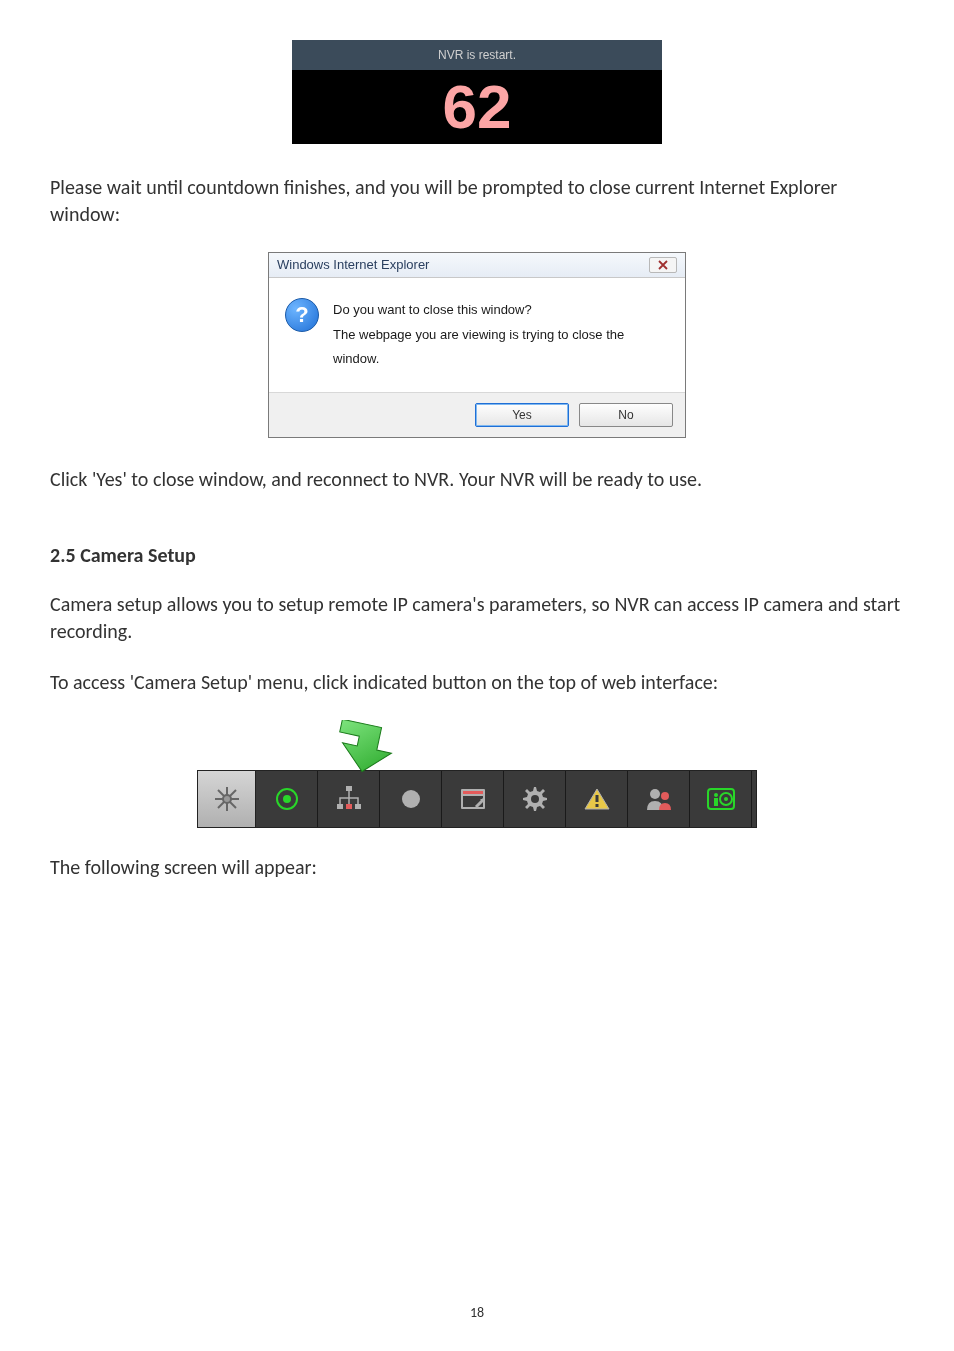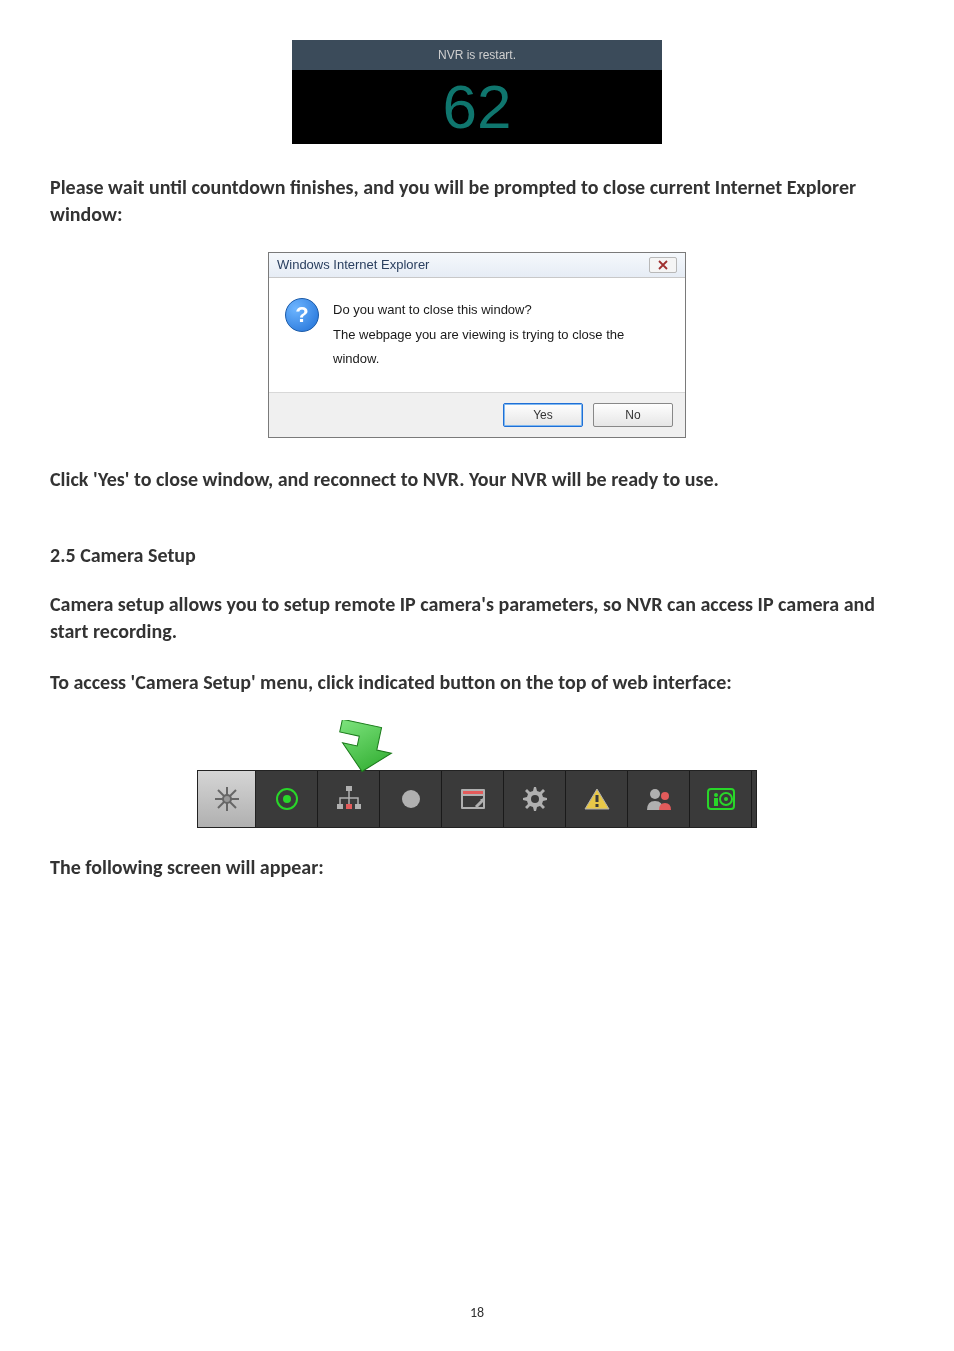--- a/index.html
+++ b/index.html
@@ -27,31 +27,30 @@
     padding: 8px 0;
     font-family: Arial, sans-serif;
   }
   .nvr-body {
     background: #000;
     text-align: center;
     padding: 6px 0;
   }
   .nvr-number {
     font-size: 62px;
-    font-weight: normal;
-    color: #0f766e;
+    font-weight: bold;
+    color: #fca5a5;
     font-family: Arial, sans-serif;
     line-height: 1;
   }
   
   .para {
     margin: 24px 0;
     line-height: 1.35;
     color: #333;
-    font-weight: bold;
   }
   
   
   .win-dialog {
     width: 418px;
     margin: 20px auto 28px auto;
     border: 1px solid #7a7a7a;
     background: #fff;
     font-family: "Segoe UI", Arial, sans-serif;
   }
@@ -102,21 +101,21 @@
   .win-text { line-height: 1.9; }
   .win-buttons {
     border-top: 1px solid #d8d8d8;
     background: #f0f0f0;
     padding: 10px 12px;
     display: flex;
     justify-content: flex-end;
     gap: 10px;
   }
   .win-btn {
-    width: 80px;
+    width: 94px;
     height: 24px;
     border: 1px solid #888;
     background: linear-gradient(#fefefe, #e6e6e6);
     font-size: 12px;
     color: #333;
     border-radius: 2px;
     display: flex;
     align-items: center;
     justify-content: center;
   }

